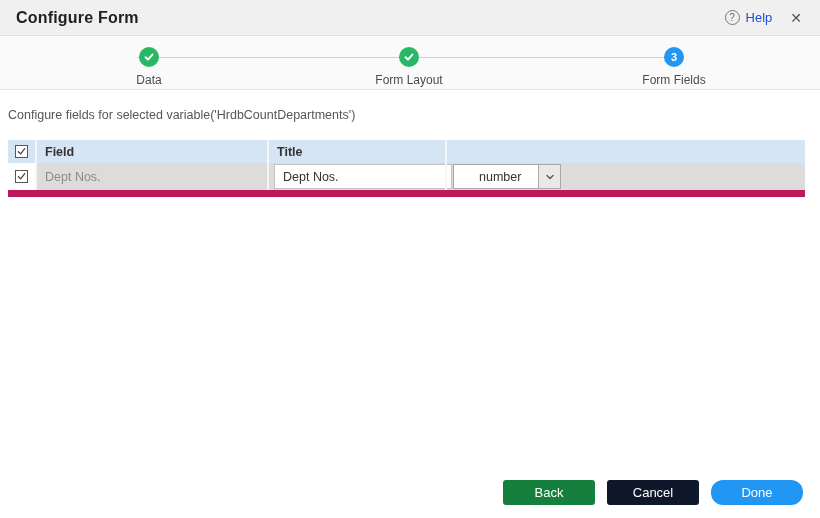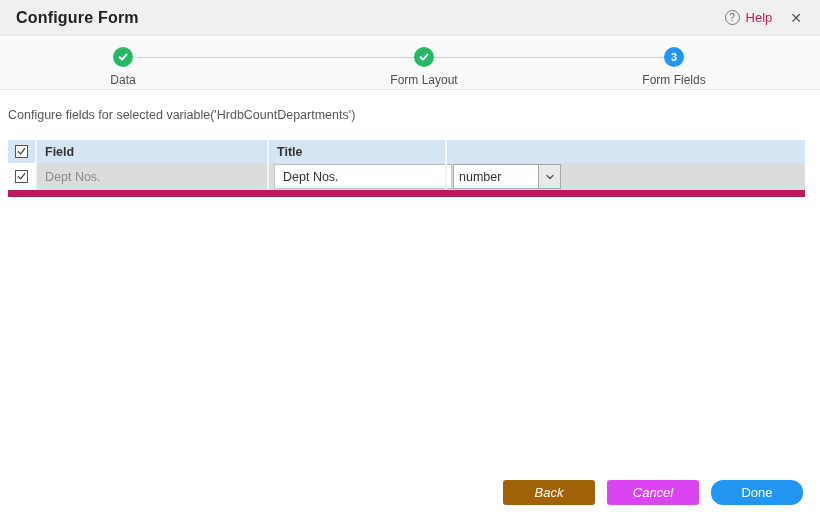--- a/index.html
+++ b/index.html
@@ -25,40 +25,40 @@
     padding: 16px 16px;
   }
   .title { font-size: 16px; font-weight: 600; color: #212121; letter-spacing: .2px; }
   .titlebar-right { margin-left: auto; display: flex; align-items: center; gap: 16px; }
   .help { display: flex; align-items: center; gap: 6px; cursor: pointer; }
   .help-circle {
     width: 15px; height: 15px; border: 1px solid #777; border-radius: 50%;
     display: flex; align-items: center; justify-content: center;
     font-size: 10px; color: #666; line-height: 1;
   }
-  .help-label { font-size: 13px; color: #be185d; }
+  .help-label { font-size: 13px; color: #1d4ed8; }
   .close-btn { font-size: 14px; color: #555; cursor: pointer; padding: 0 2px; }
 
   
   .stepper {
     position: absolute; top: 37px; left: 0; right: 0; height: 53px;
     background: #fafafa;
     border-bottom: 1px solid #dfe7ec;
   }
   .step-line {
     position: absolute; top: 20px; left: 137px; width: 537px; height: 1px;
     background: #cfcfcf;
   }
   .step {
     position: absolute; top: 10px; width: 140px;
     display: flex; flex-direction: column; align-items: center;
     cursor: pointer;
   }
-  .step-data   { left: 53px; justify-content: space-between; }
-  .step-layout { left: 354px; }
+  .step-data   { left: 79px; justify-content: space-between; }
+  .step-layout { left: 339px; }
   .step-fields { left: 604px; }
   .step-circle {
     width: 20px; height: 20px; border-radius: 50%;
     display: flex; align-items: center; justify-content: center;
   }
   .step-circle.completed { background: var(--step-completed, #28b865); }
   .step-circle.current   { background: var(--step-current, #2196f3); }
   .step-num { color: #fff; font-size: 11px; font-weight: 700; line-height: 1; }
   .step-label { margin-top: 6px; font-size: 12px; color: #4d4d4d; }
 
@@ -109,41 +109,41 @@
     font-size: 12.5px; color: #333;
     padding: 0 8px; outline: none;
   }
 
   .select {
     margin-left: 6px;
     width: 108px; height: 25px;
     background: #fff; border: 1px solid #a8a8a8;
     display: flex; align-items: center; cursor: pointer;
   }
-  .select-value { flex: 1; padding-left: 5px; font-size: 12.5px; color: #333; }
+  .select-value { flex: 1; padding-left: 25px; font-size: 12.5px; color: #333; }
   .select-chevron {
     width: 22px; height: 100%;
     background: #e9e9e9; border-left: 1px solid #a8a8a8;
     display: flex; align-items: center; justify-content: center;
   }
 
   
   .footer {
     position: absolute; top: 480px; right: 17px;
     display: flex; gap: 12px;
   }
   .btn {
     width: 92px; height: 25px;
     border: none; border-radius: 3px;
     font-family: "Liberation Sans", sans-serif;
     font-size: 13px; color: #ffffff;
     cursor: pointer; line-height: 1;
   }
-  .btn-back   { background: #a16207; font-style: italic; }
-  .btn-cancel { background: #d946ef; font-style: italic; }
+  .btn-back   { background: #15803d; }
+  .btn-cancel { background: #0f172a; }
   .btn-done   { background: var(--done-bg, #2196f3); border-radius: 12px; }
 </style>
 </head>
 <body>
 
 <div class="dialog">
 
   <div class="titlebar">
     <div class="title">Configure Form</div>
     <div class="titlebar-right">

